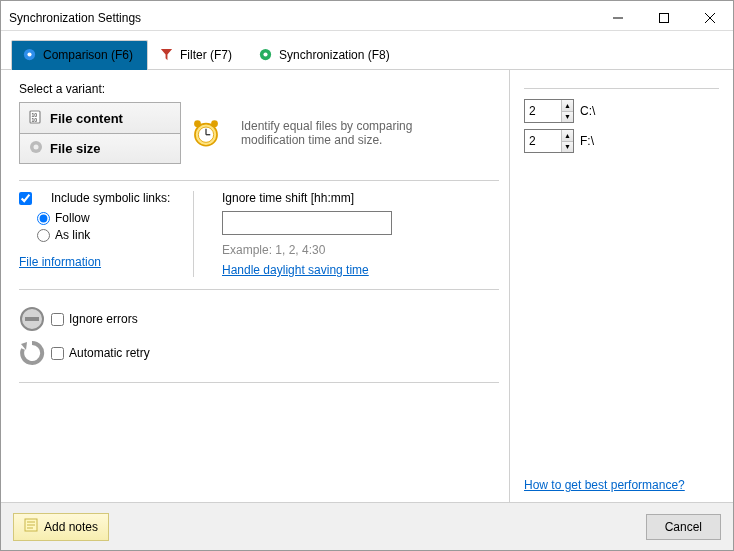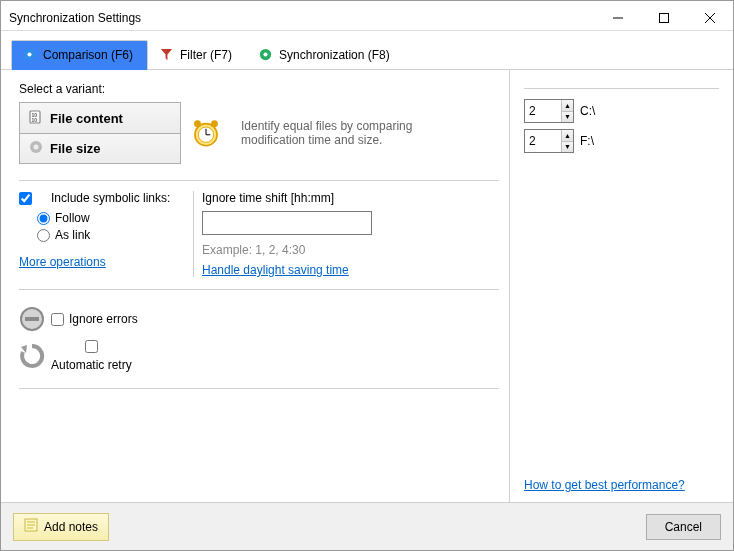--- a/index.html
+++ b/index.html
@@ -6,21 +6,21 @@
 body { font-family: "Segoe UI", Tahoma, sans-serif; font-size: 12px; color: #000; background: #fff; }
 .window { width: 734px; height: 551px; border: 1px solid #999; display: flex; flex-direction: column; background: #fff; }
 
 .titlebar { height: 30px; display: flex; align-items: center; padding: 4px 0 0 8px; border-bottom: 1px solid #ddd; }
 .titlebar-title { flex: 1; font-size: 12px; }
 .titlebar-controls { display: flex; }
 .titlebar-btn { width: 46px; height: 29px; display: flex; align-items: center; justify-content: center; cursor: default; }
 
 .tabs { display: flex; align-items: flex-end; padding: 8px 10px 0 10px; border-bottom: 1px solid #d0d0d0; background: #fff; }
 .tab { display: flex; align-items: center; gap: 6px; padding: 6px 14px 8px 10px; border: 1px solid transparent; border-bottom: none; cursor: default; position: relative; top: 1px; }
-.tab.active { border-color: #d0d0d0; background: #3b82f6; border-top-left-radius: 2px; border-top-right-radius: 2px; }
+.tab.active { border-color: #d0d0d0; background: #0369a1; border-top-left-radius: 2px; border-top-right-radius: 2px; }
 .tab-icon { width: 15px; height: 15px; display: inline-flex; align-items: center; justify-content: center; }
 
 .content { flex: 1; display: flex; overflow: hidden; }
 .left { flex: 1; padding: 12px 10px 0 18px; display: flex; flex-direction: column; }
 .right { width: 224px; border-left: 1px solid #d0d0d0; padding: 12px 14px 10px 14px; display: flex; flex-direction: column; }
 
 .label { margin-bottom: 6px; }
 
 .variant-row { display: flex; align-items: center; gap: 8px; margin-bottom: 8px; }
 .variant-btns { display: flex; flex-direction: column; border: 1px solid #adadad; }
@@ -31,21 +31,21 @@
 .clock-icon { width: 34px; height: 34px; flex-shrink: 0; }
 
 .divider { border: none; border-top: 1px solid #d0d0d0; margin: 8px 0 10px 0; }
 
 .row2 { display: flex; gap: 14px; margin-bottom: 4px; }
 .symlinks { width: 160px; }
 .symlinks .chk { display: flex; align-items: center; gap: 19px; margin-bottom: 6px; }
 .symlinks .opt { display: flex; align-items: center; gap: 5px; margin-left: 18px; margin-bottom: 3px; }
 .link { color: #0066cc; text-decoration: underline; cursor: pointer; display: inline-block; }
 
-.timeshift { border-left: 1px solid #d0d0d0; padding-left: 8px; flex:1; }
+.timeshift { border-left: 1px solid #d0d0d0; padding-left: 28px; flex:1; }
 .ts-input { width: 170px; height: 24px; border: 1px solid #7a7a7a; margin: 6px 0; padding: 2px 4px; font-family: inherit; font-size: 12px; }
 .example { color: #888; margin: 2px 0 6px 0; }
 
 .row3 { margin-top: 6px; }
 .icon-row { display: flex; align-items: center; gap: 6px; margin-bottom: 8px; }
 .round-icon { width: 26px; height: 26px; display: inline-flex; align-items: center; justify-content: center; }
 
 .right-header { display: flex; align-items: center; gap: 8px; font-weight: bold; margin-bottom: 4px; }
 .right hr { border: none; border-top: 1px solid #d0d0d0; margin: 6px 0 10px 0; }
 .parallel-row { display: flex; align-items: center; gap: 6px; margin-bottom: 6px; }
@@ -171,21 +171,21 @@
           </label>
           <label class="opt">
             <input type="radio" name="sym" checked="" style="">
             <span>Follow</span>
           </label>
           <label class="opt">
             <input type="radio" name="sym" style="">
             <span>As link</span>
           </label>
           <div style="height:10px"></div>
-          <span class="link">More operations</span>
+          <span class="link">File information</span>
         </div>
         <div class="timeshift">
           <div>Ignore time shift [hh:mm]</div>
           <input class="ts-input" type="text" value="" style="">
           <div class="example">Example:  1, 2, 4:30</div>
           <span class="link">Handle daylight saving time</span>
         </div>
       </div>
 
       <hr class="divider">
@@ -203,21 +203,21 @@
             <span>Ignore errors</span>
           </label>
         </div>
         <div class="icon-row">
           <span class="round-icon">
             <svg viewBox="0 0 26 26" width="26" height="26">
                 <path d="M13 3 A10 10 0 1 1 4 9" fill="none" stroke="#9a9a9a" stroke-width="4"></path>
                 <path d="M2 4 L8 2 L7 10 Z" fill="#9a9a9a"></path>
               </svg>
           </span>
-          <label style="display:flex;align-items:center;gap:5px;flex-direction:column;">
+          <label style="display:flex;align-items:center;gap:5px;">
             <input type="checkbox" style="">
             <span>Automatic retry</span>
           </label>
         </div>
       </div>
 
       <hr class="divider">
     </div>
 
     <div class="right">

